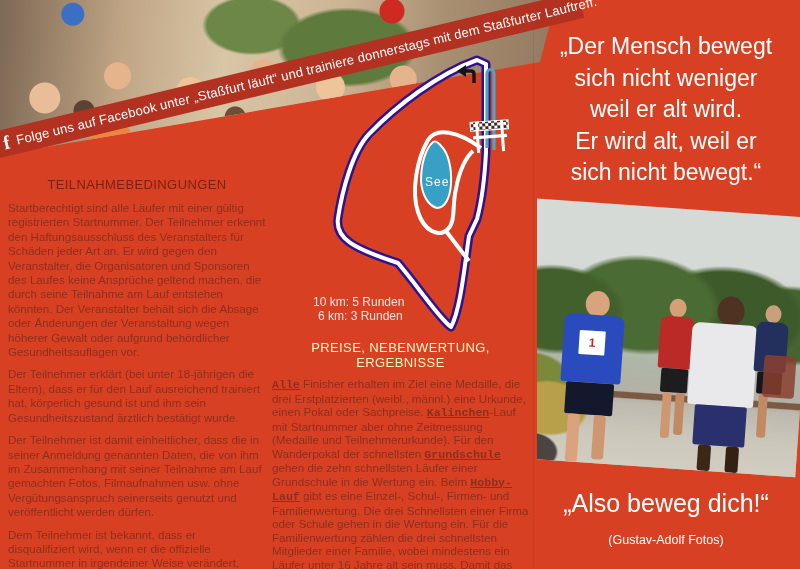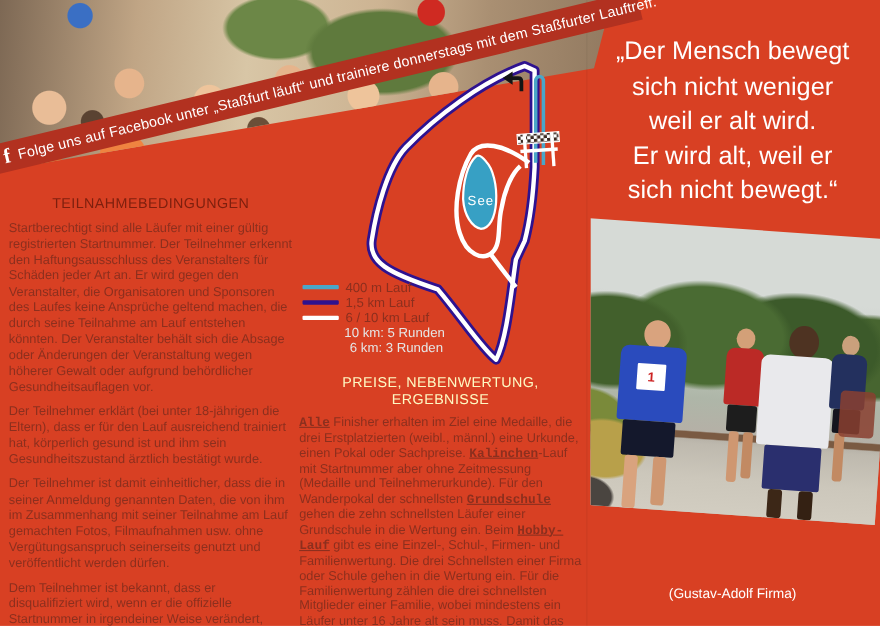--- a/index.html
+++ b/index.html
@@ -152,34 +152,20 @@
       <rect x="476" y="121" width="3" height="31" fill="#ffffff"></rect>
       <rect x="501" y="121" width="3" height="31" fill="#ffffff"></rect>
     </g>
 
     <g>
       <path d="M474,83 L474,74 Q474,71 471,71 L464,71" fill="none" stroke="#141414" stroke-width="3.4"></path>
       <polygon points="466,65 466,77 457,71" fill="#141414"></polygon>
     </g>
   </svg>
 
-  <div class="legend" style="color: rgb(140, 47, 30);">
-    <div class="legend-row">
-      <div class="legend-line" style="background: rgb(74, 166, 200);"></div>
-      <span class="legend-label">400 m Lauf</span>
-    </div>
-    <div class="legend-row">
-      <div class="legend-line" style="background: rgb(46, 18, 143);"></div>
-      <span class="legend-label">1,5 km Lauf</span>
-    </div>
-    <div class="legend-row">
-      <div class="legend-line" style="background: rgb(255, 255, 255);"></div>
-      <span class="legend-label">6 / 10 km Lauf</span>
-    </div>
-  </div>
   <div class="rounds" style="color: #e5e5e5;">
     <div>10 km: 5 Runden</div>
     <div>6 km: 3 Runden</div>
   </div>
 
   <div class="left-col" style="color: rgb(140, 47, 30);">
     <h2 class="col-heading" style="color: rgb(125, 31, 14);">TEILNAHMEBEDINGUNGEN</h2>
     <p>Startberechtigt sind alle Läufer mit einer gültig registrierten Startnummer. Der Teilnehmer erkennt den Haftungsausschluss des Veranstalters für Schäden jeder Art an. Er wird gegen den Veranstalter, die Organisatoren und Sponsoren des Laufes keine Ansprüche geltend machen, die durch seine Teilnahme am Lauf entstehen könnten. Der Veranstalter behält sich die Absage oder Änderungen der Veranstaltung wegen höherer Gewalt oder aufgrund behördlicher Gesundheitsauflagen vor.</p>
     <p>Der Teilnehmer erklärt (bei unter 18-jährigen die Eltern), dass er für den Lauf ausreichend trainiert hat, körperlich gesund ist und ihm sein Gesundheitszustand ärztlich bestätigt wurde.</p>
     <p>Der Teilnehmer ist damit einheitlicher, dass die in seiner Anmeldung genannten Daten, die von ihm im Zusammenhang mit seiner Teilnahme am Lauf gemachten Fotos, Filmaufnahmen usw. ohne Vergütungsanspruch seinerseits genutzt und veröffentlicht werden dürfen.</p>
@@ -230,15 +216,16 @@
       <div class="runner">
         <div class="head" style="left:244px;top:90px;width:16px;height:18px;background:#caa07c;"></div>
         <div class="torso" style="left:236px;top:107px;width:32px;height:50px;background:#23305e;"></div>
         <div class="shorts" style="left:240px;top:157px;width:25px;height:22px;background:#15151d;"></div>
         <div class="leg" style="left:243px;top:179px;width:9px;height:44px;background:#c28a63;"></div>
       </div>
       <div class="stroller" style="left:246px;top:140px;width:32px;height:42px;"></div>
     </div>
   </div>
 
-  <div class="attribution">(Gustav-Adolf Firma)</div>
+  <div class="closing">„Also beweg dich!“</div>
+  <div class="attribution">(Gustav-Adolf Fotos)</div>
 
 </div>
 
 </body></html>

